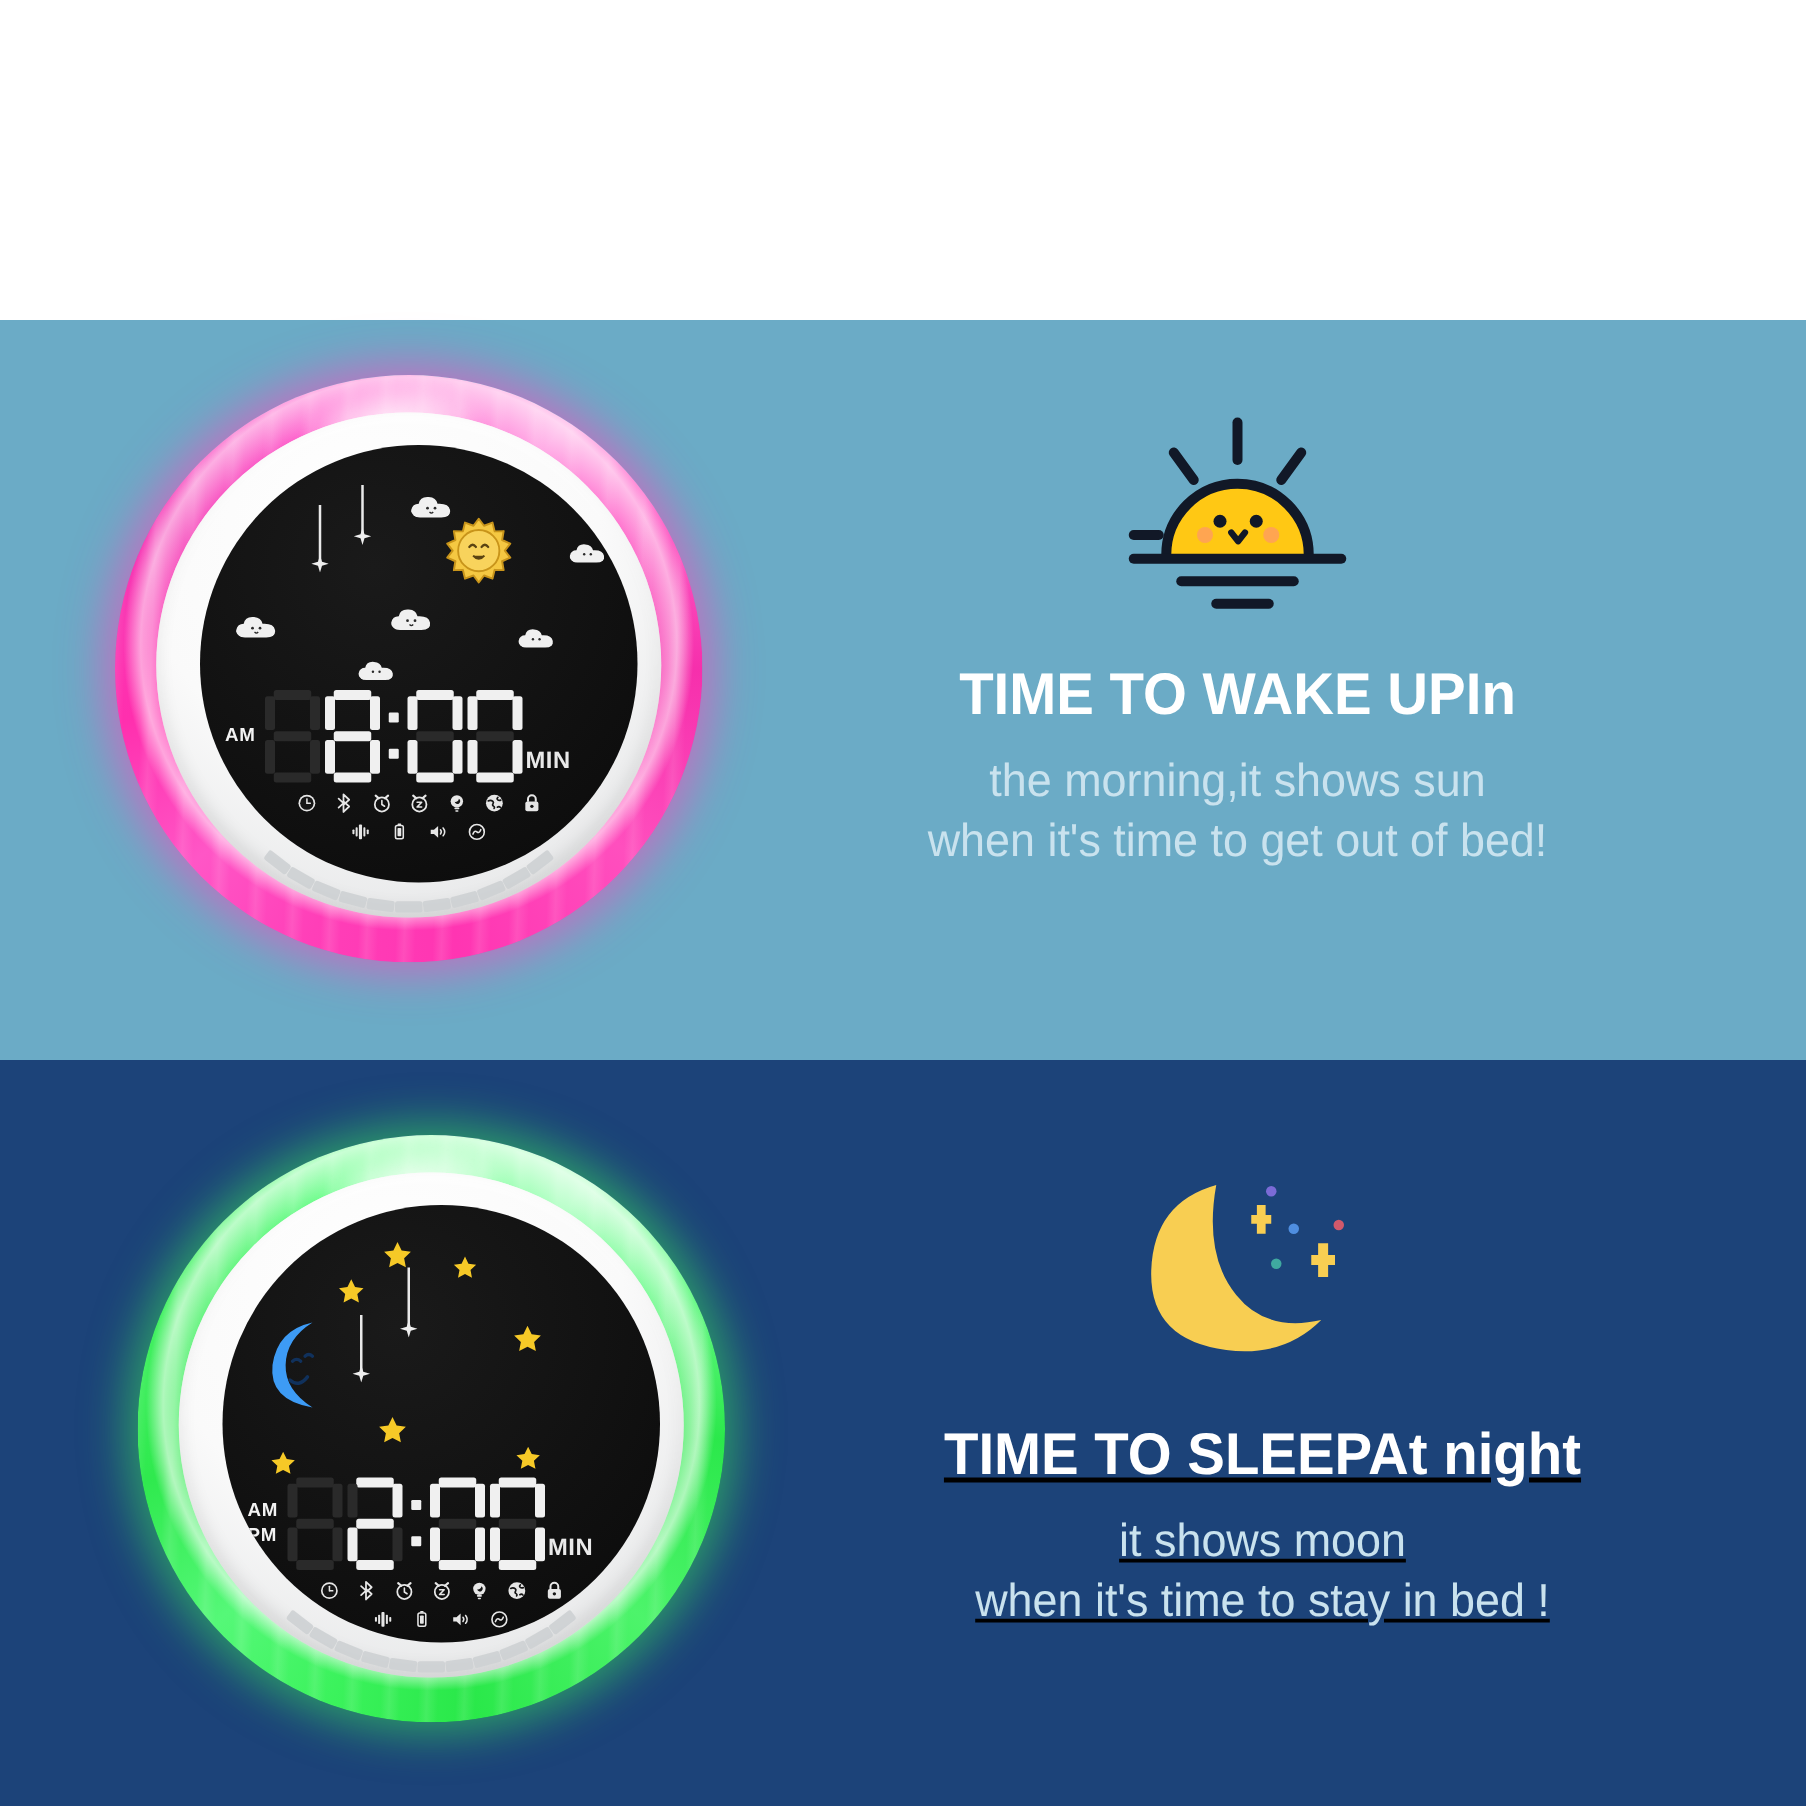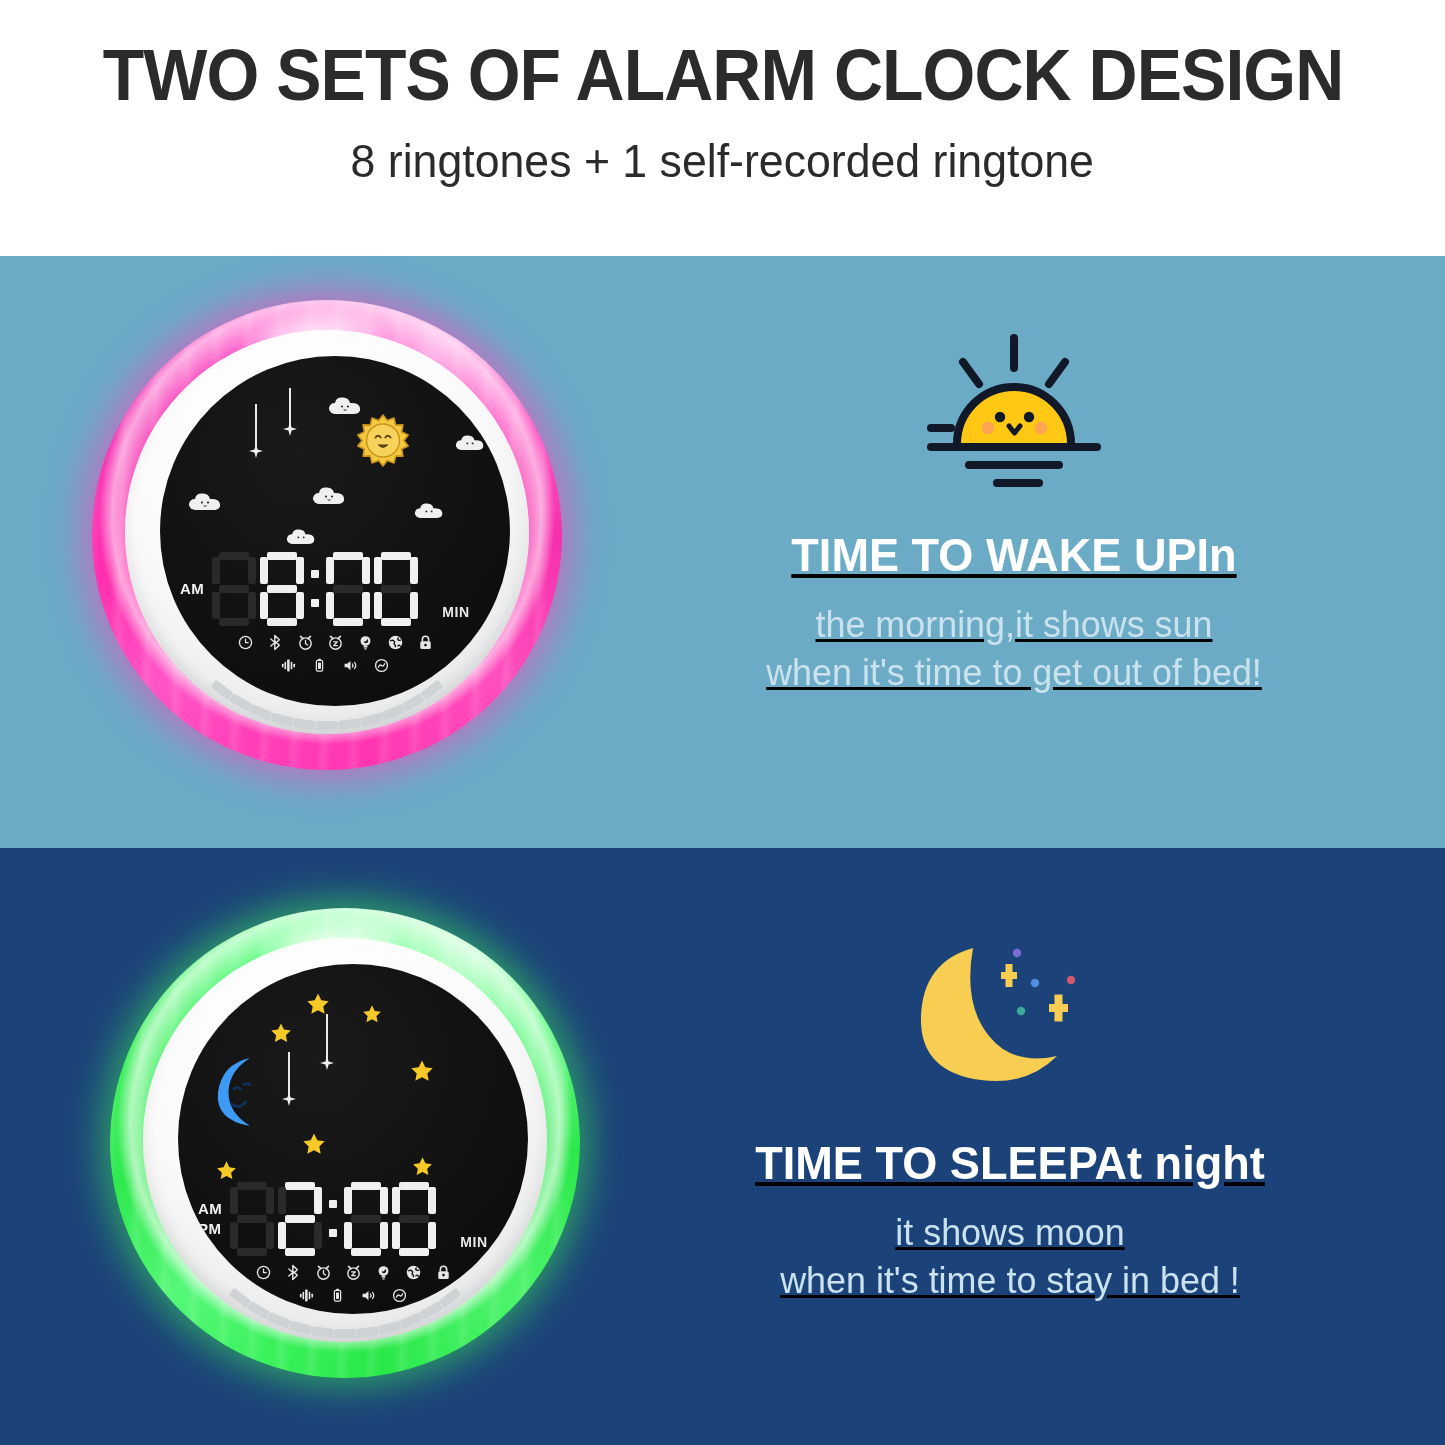--- a/index.html
+++ b/index.html
@@ -275,24 +275,24 @@
     position: absolute;
     left: 5px;
     width: 8px; height: 8px;
     border-radius: 1px;
     background: #f0f0f0;
   }
   .colon i:first-child { top: 18px; }
   .colon i:last-child  { top: 47px; }
 
   .min-label {
-    font-size: 14px;
+    font-size: 19px;
     font-weight: bold;
     color: #e9e9e9;
-    margin-left: 22px;
+    margin-left: 0;
     align-self: flex-end;
     margin-bottom: 6px;
     letter-spacing: 0.5px;
   }
 
   
   .icon-rows {
     position: absolute;
     display: flex;
     flex-direction: column;
@@ -313,21 +313,21 @@
     fill: #e6e6e6;
   }
   .st-icon.small { width: 15px; height: 15px; }
 
   
   .text-block {
     position: absolute;
     width: 700px;
     text-align: center;
   }
-  .text-day   { left: 664px; top: 332px; text-decoration: underline; }
+  .text-day   { left: 640px; top: 332px; }
   .text-night { left: 660px; top: 940px; text-decoration: underline; }
 
   .feature-icon {
     width: 210px;
     height: 160px;
     margin: 0 auto 38px auto;
     position: relative;
   }
   .feature-icon.moon { height: 150px; margin-bottom: 48px; }
 
@@ -346,24 +346,20 @@
     color: #C9E2EE;
     line-height: 1.28;
     transform: scaleX(0.97);
   }
 </style>
 </head>
 <body>
 
 <div class="page">
 
-  <div class="header">
-    <div class="headline">TWO SETS OF ALARM CLOCK DESIGN</div>
-    <div class="subhead">8 ringtones + 1 self-recorded ringtone</div>
-  </div>
 
   <div class="panel panel-day"></div>
 
   <div class="clock-wrap clock-day">
     <div class="glow glow-day">
       <div class="glow-streaks"></div>
     </div>
     <div class="bezel"></div>
     <div class="base-notches" id="notchesDay">
         <i style="left: calc(50% - 11px); transform: rotate(-37.5deg);"></i>

